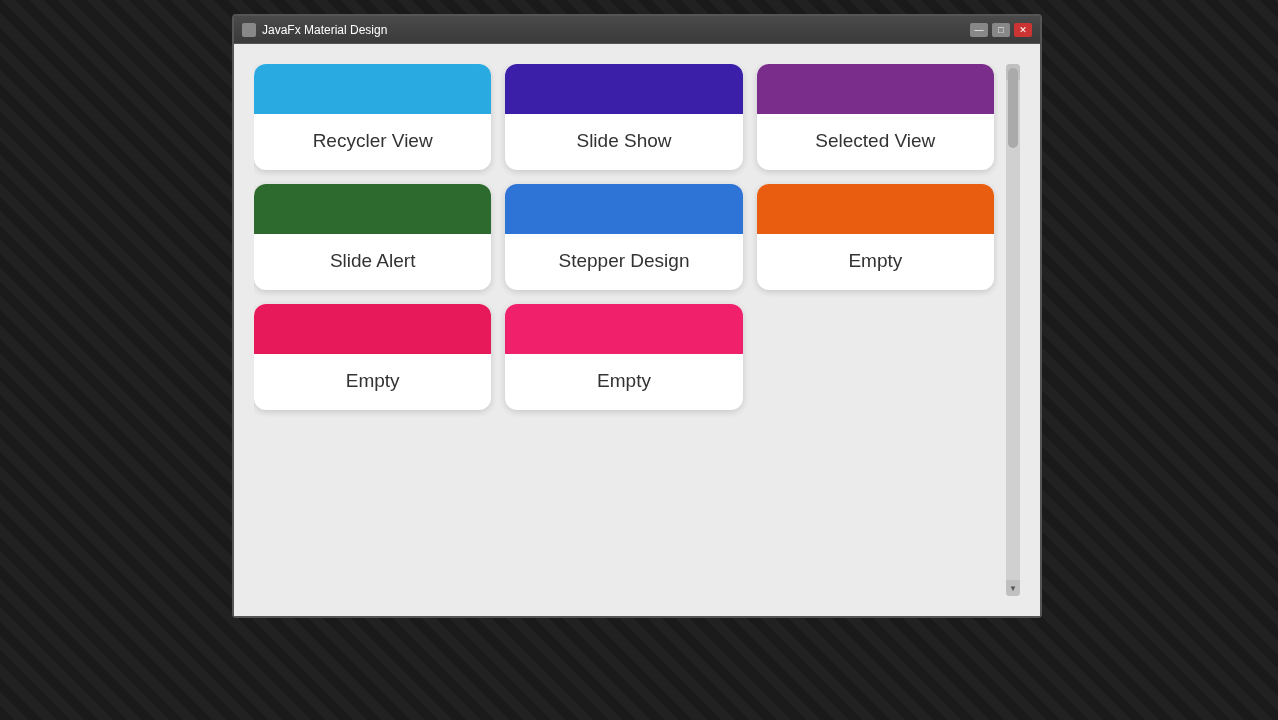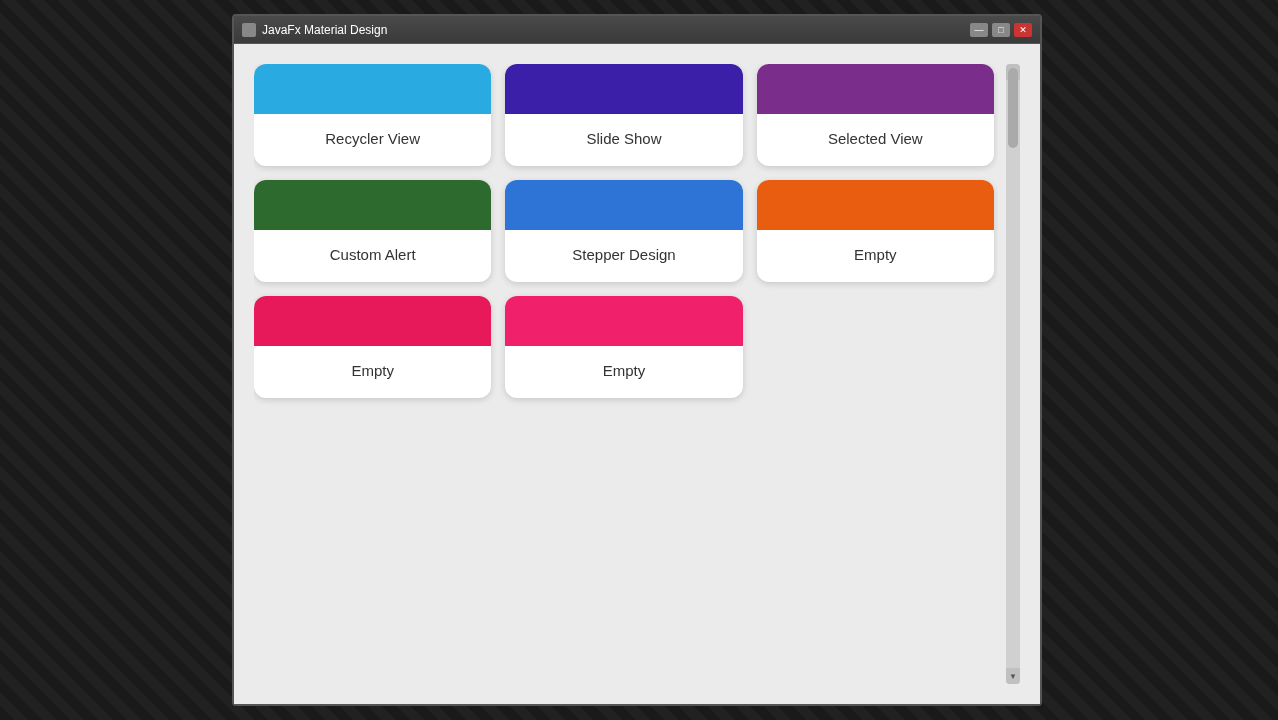--- a/index.html
+++ b/index.html
@@ -15,21 +15,21 @@
       font-family: 'Segoe UI', Arial, sans-serif;
       width: 1278px;
       height: 720px;
       display: flex;
       align-items: center;
       justify-content: center;
     }
 
     .window {
       width: 810px;
-      height: 692px;
+      height: 604px;
       background: transparent;
       border: 2px solid #555;
       border-radius: 4px;
       position: absolute;
       left: 232px;
       top: 14px;
       display: flex;
       flex-direction: column;
     }
 
@@ -115,21 +115,21 @@
       height: 50px;
       border-radius: 8px 8px 0 0;
     }
 
     .card-body {
       padding: 16px 12px 18px;
       text-align: center;
     }
 
     .card-label {
-      font-size: 15px;
+      font-size: 19px;
       color: #333;
       font-weight: 400;
     }
 
     
     .color-blue { background: #29abe2; }
     .color-indigo { background: #3c1fa8; }
     .color-purple { background: #7b2d8b; }
     .color-green { background: #2d6a2d; }
     .color-red { background: #c0192d; }
@@ -217,21 +217,21 @@
           <div class="card">
             <div class="card-header color-indigo"></div>
             <div class="card-body"><span class="card-label">Slide Show</span></div>
           </div>
           <div class="card">
             <div class="card-header color-purple"></div>
             <div class="card-body"><span class="card-label">Selected View</span></div>
           </div>
           <div class="card">
             <div class="card-header color-green"></div>
-            <div class="card-body"><span class="card-label">Custom Alert</span></div>
+            <div class="card-body"><span class="card-label">Slide Alert</span></div>
           </div>
           <div class="card">
             <div class="card-header color-royal-blue"></div>
             <div class="card-body"><span class="card-label">Stepper Design</span></div>
           </div>
           <div class="card">
             <div class="card-header color-orange"></div>
             <div class="card-body"><span class="card-label">Empty</span></div>
           </div>
           <div class="card">

